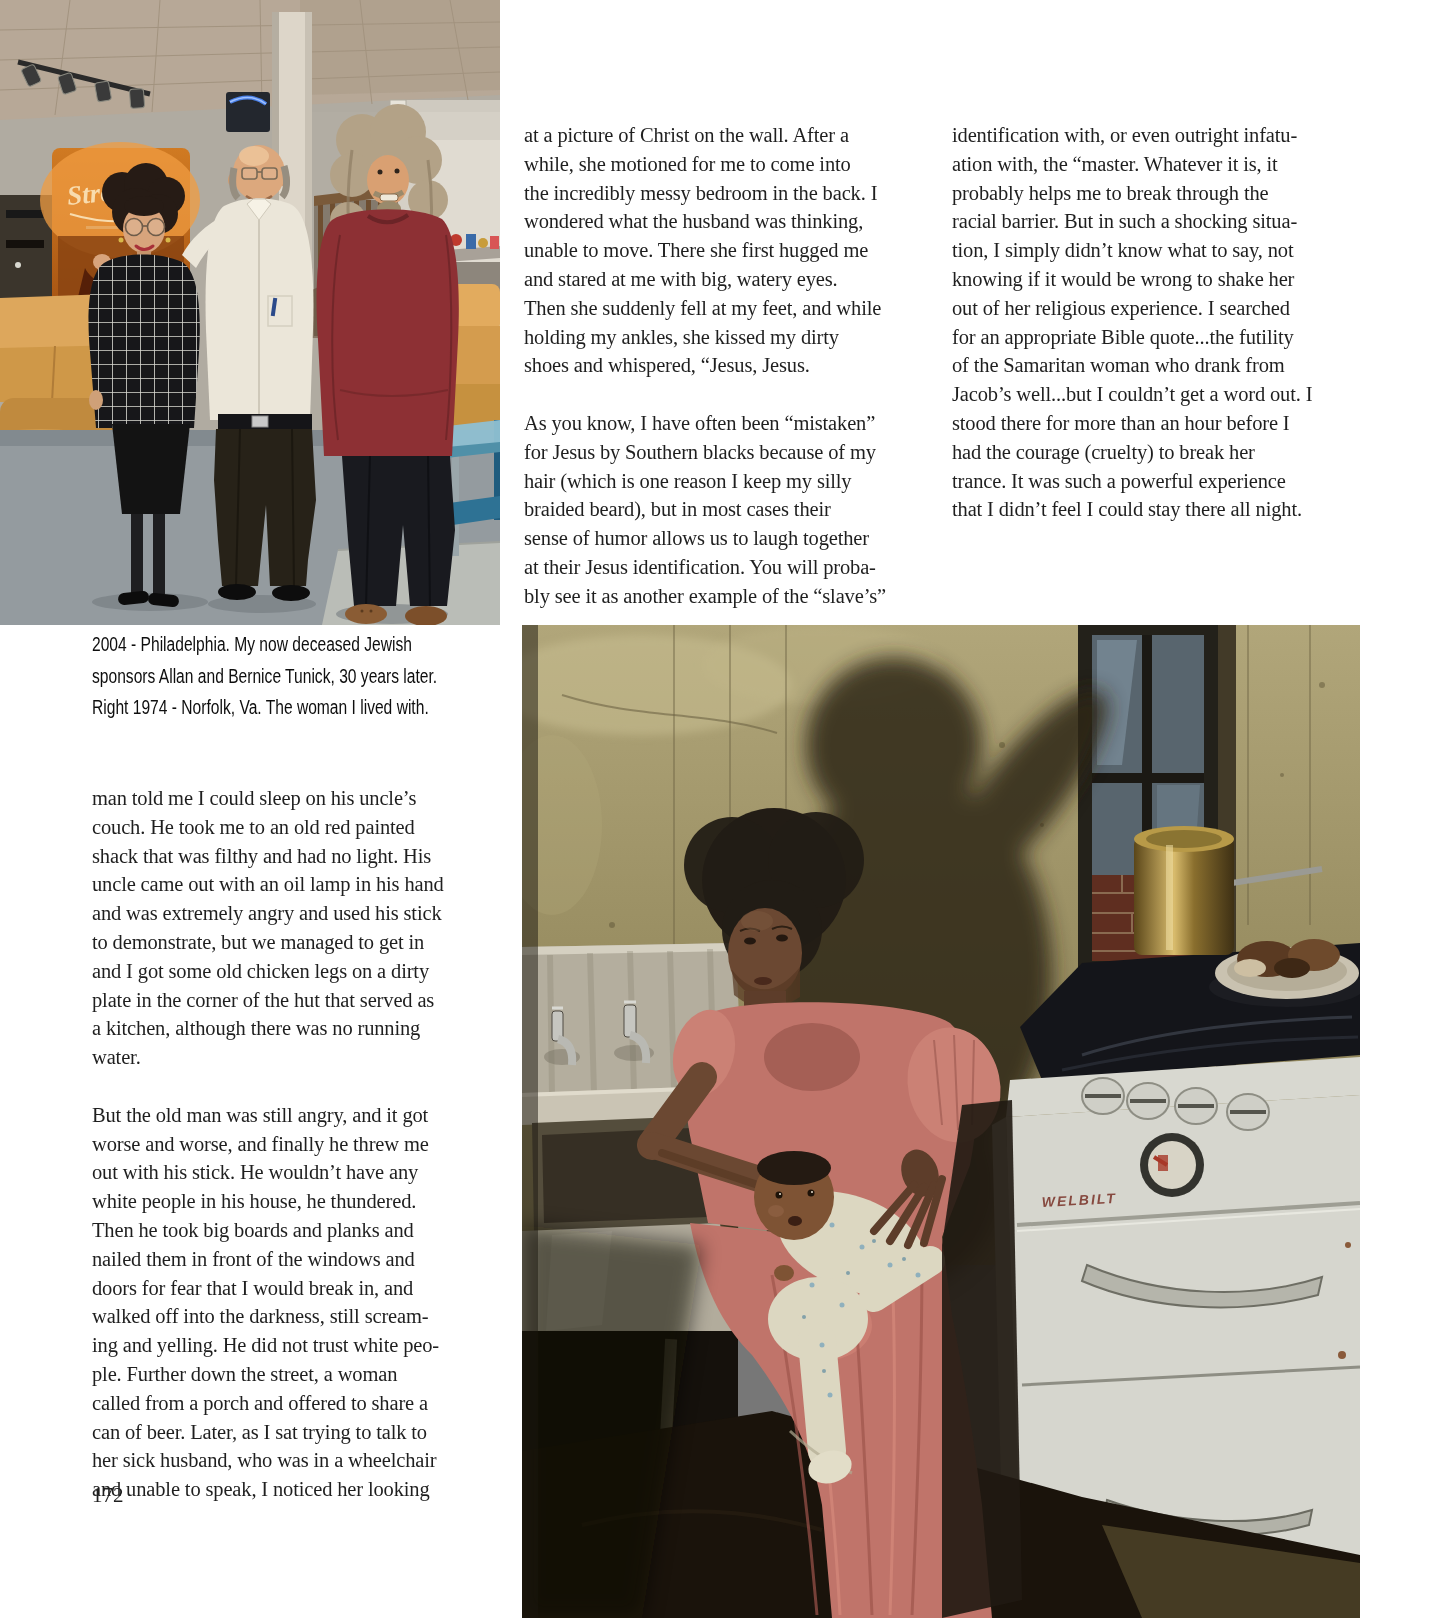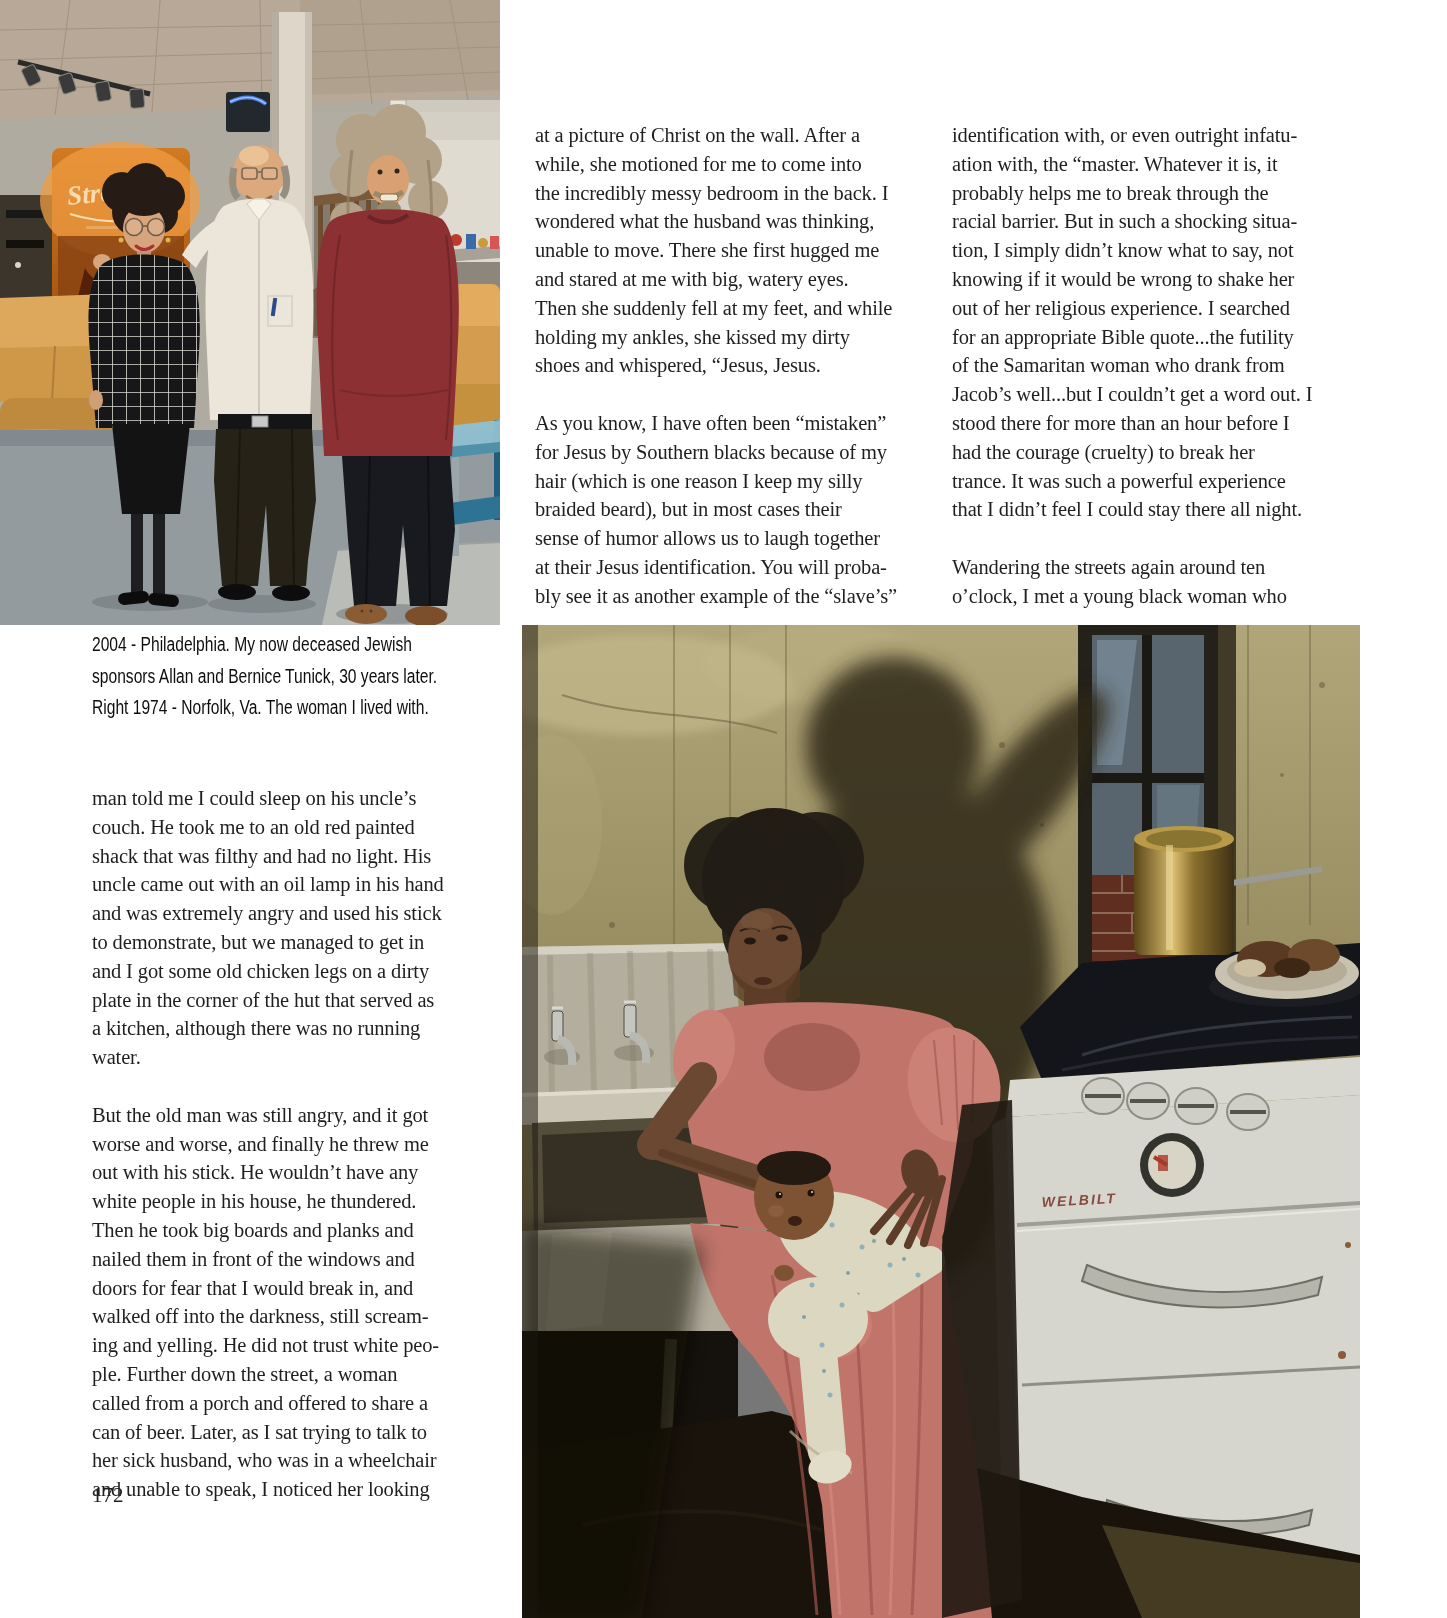--- a/index.html
+++ b/index.html
@@ -20,21 +20,21 @@
     transform:scaleX(0.78);transform-origin:left top;
     white-space:pre;
   }
   .col{position:absolute;width:400px;}
   .col p{
     margin:0 0 28.8px 0;
     font-size:20.5px;line-height:28.8px;letter-spacing:-0.15px;
     white-space:pre;
   }
   #col-left{left:92px;top:744px;margin-top:40px;}
-  #col-middle{left:535px;top:121px;}
+  #col-middle{left:524px;top:121px;}
   #col-right{left:952px;top:121px;}
   .pagenum{left:92px;top:1483px;font-size:21px;color:#1f1f1f;}
 </style>
 </head>
 <body>
 
 <figure class="photo" id="photo-showroom">
 <svg width="500" height="625" viewBox="0 0 500 625" xmlns="http://www.w3.org/2000/svg">
   <defs>
     <pattern id="chk" width="14" height="14" patternUnits="userSpaceOnUse">
@@ -332,22 +332,20 @@
 tion, I simply didn’t know what to say, not
 knowing if it would be wrong to shake her
 out of her religious experience. I searched
 for an appropriate Bible quote...the futility
 of the Samaritan woman who drank from
 Jacob’s well...but I couldn’t get a word out. I
 stood there for more than an hour before I
 had the courage (cruelty) to break her
 trance. It was such a powerful experience
 that I didn’t feel I could stay there all night.</p>
-  <p>Wandering the streets again around ten
-o’clock, I met a young black woman who</p>
 </div>
 
 <div class="abs pagenum">172</div>
 
 <figure class="photo" id="photo-kitchen">
 <svg width="838" height="993" viewBox="0 0 838 993" xmlns="http://www.w3.org/2000/svg">
   <defs>
     <linearGradient id="wallG" x1="0" y1="0" x2="0" y2="1">
       <stop offset="0" stop-color="#b1a67a"></stop>
           <stop offset="0.6" stop-color="#958a5e"></stop>

